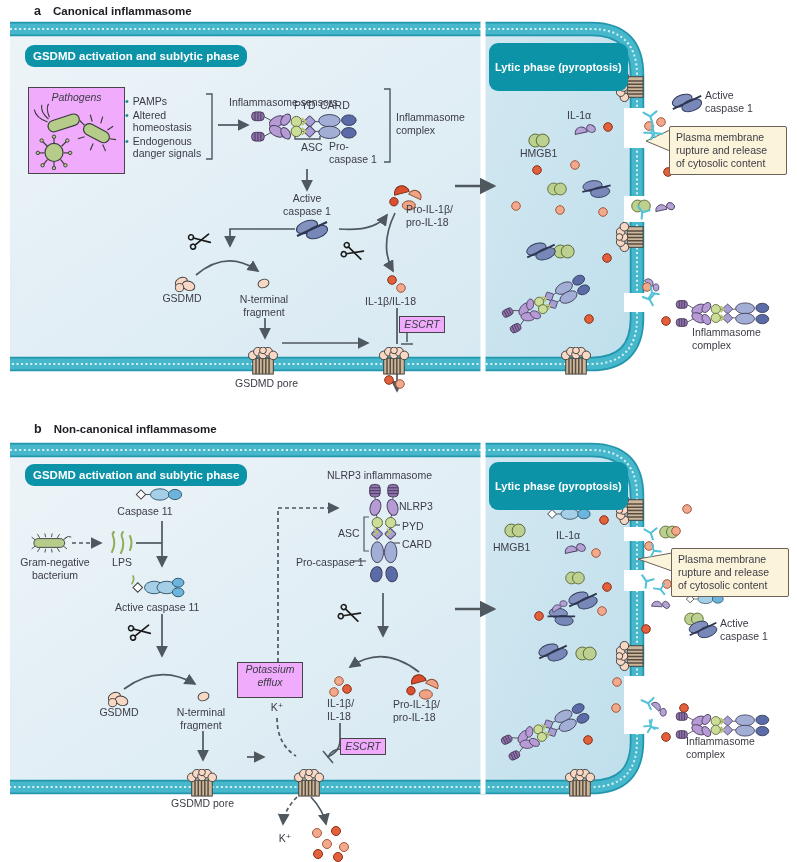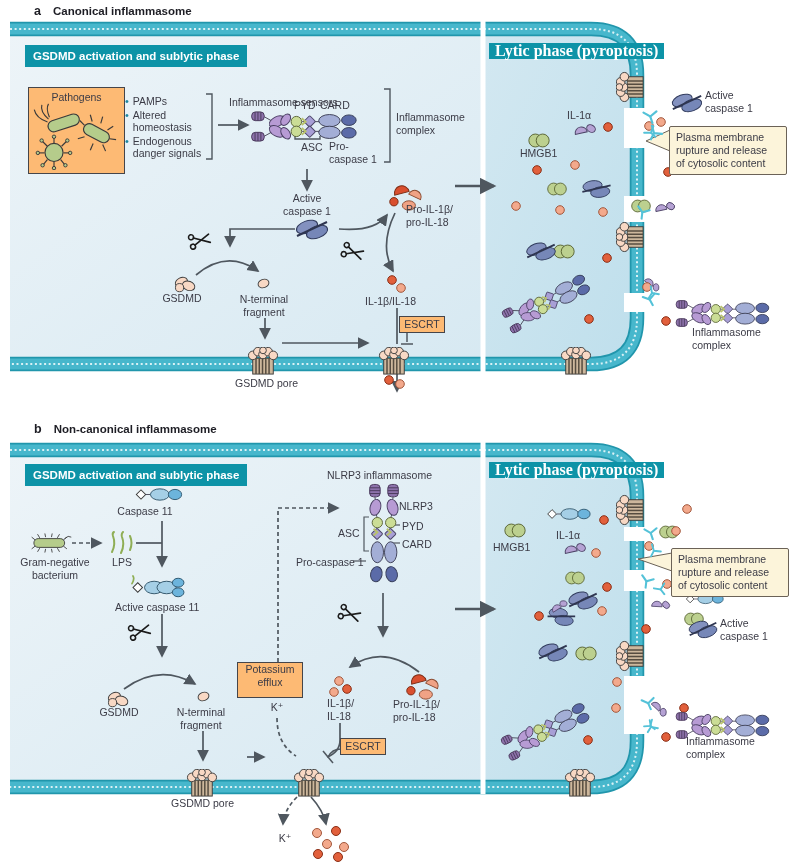--- a/index.html
+++ b/index.html
@@ -5,24 +5,24 @@
   html,body{margin:0;padding:0;background:#fff;}
   #fig{position:relative;width:797px;height:862px;background:#fff;overflow:hidden;
        font-family:"Liberation Sans","DejaVu Sans",sans-serif;}
   #art{position:absolute;left:0;top:0;z-index:1;}
   .lbl{position:absolute;font-size:10.5px;line-height:12.5px;color:#3b3b46;
        white-space:pre-line;z-index:4;}
   .ctr{text-align:center;}
   .ptitle{position:absolute;z-index:4;color:#1d1d24;font-weight:bold;font-size:11.5px;margin-left:24px;}
   .plet{font-size:12.5px;margin-right:12px;}
   .hdr{position:absolute;background:#0d93a7;color:#fff;font-weight:bold;z-index:3;
-       font-size:11.5px;line-height:14px;padding:4px 8px;white-space:nowrap;}
-  .hdr.small{font-size:16px;padding:1px 6px;font-family:Liberation Serif, serif;}
-  .wbox{position:absolute;background:#fdba74;border:1.5px solid #45454a;z-index:3;
-        font-size:10.5px;color:#3b3b46;text-align:center;}
+       font-size:11.5px;line-height:14px;padding:4px 8px;white-space:nowrap;border-radius:9px;}
+  .hdr.small{font-size:11px;padding:17px 6px;}
+  .wbox{position:absolute;background:#f0abfc;border:1.5px solid #45454a;z-index:3;
+        font-size:10.5px;color:#3b3b46;text-align:center;font-style:italic;}
   .cream{position:absolute;background:#fcf4da;border:1px solid #6b6257;z-index:3;
          font-size:10.5px;line-height:13px;color:#3b3b46;white-space:pre-line;
          border-radius:2px;}
   .brow{display:flex;gap:4px;margin-bottom:1px;}
   .bdot{color:#1f87a0;font-size:11px;line-height:12.5px;}
   .bullets{position:absolute;left:125px;top:95px;z-index:4;font-size:10.5px;
            line-height:12.5px;color:#3b3b46;}
   .brow span:last-child{white-space:pre-line;}
 </style>
 </head>

